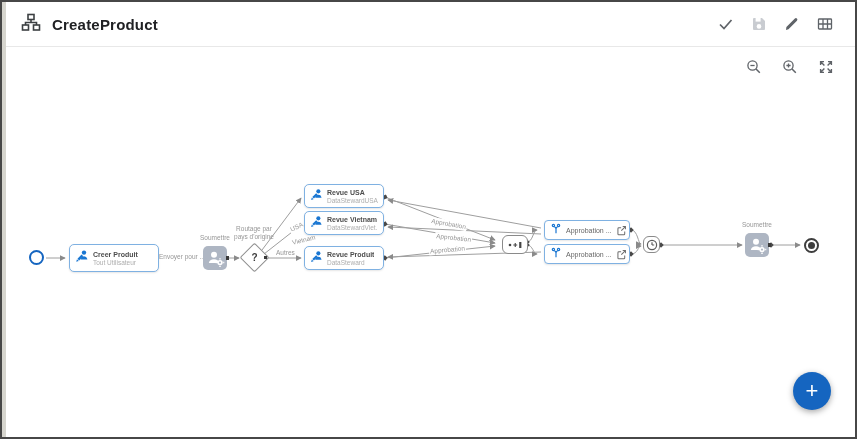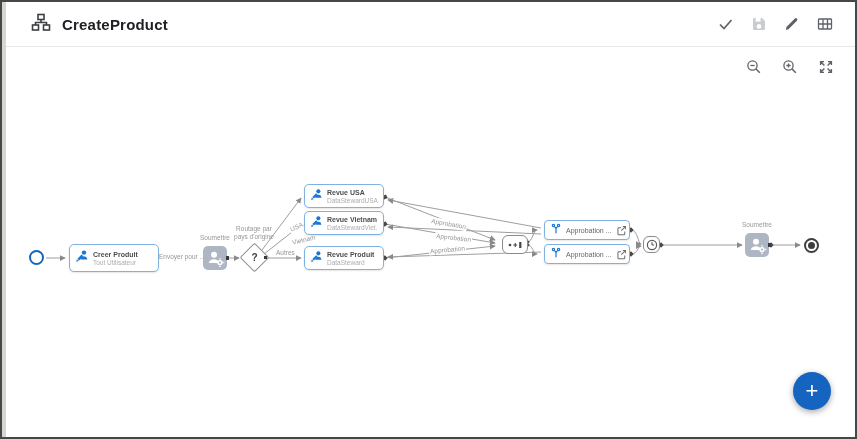--- a/index.html
+++ b/index.html
@@ -1,19 +1,19 @@
 <!DOCTYPE html>
 <html><head>
 <meta charset="utf-8">
 <style>
   html,body{margin:0;padding:0;width:857px;height:439px;background:#474747;font-family:"Liberation Sans",sans-serif;-webkit-font-smoothing:antialiased;}
   .frame{position:absolute;top:2px;left:2px;right:2px;bottom:2px;background:#fff;border-left:4px solid #d6d5ce;overflow:hidden;}
   .app{position:relative;width:100%;height:100%;}
   
-  .hdr{height:45px;border-bottom:1px solid #e8e8e8;display:flex;align-items:center;padding:0 22px 0 25px;box-sizing:border-box;}
+  .hdr{height:45px;border-bottom:1px solid #e8e8e8;display:flex;align-items:center;padding:0 22px 0 15px;box-sizing:border-box;}
   .hdr-title{font-size:15px;font-weight:700;color:#202124;margin-left:11px;letter-spacing:.2px;}
   .hdr-actions{margin-left:auto;display:flex;gap:17px;align-items:center;}
   button{background:none;border:none;padding:0;margin:0;cursor:pointer;display:flex;align-items:center;justify-content:center;}
   
   .canvas{position:relative;height:calc(100% - 46px);background:#fff;}
   .edges{position:absolute;left:0;top:0;}
   .edge{stroke:#9e9e9e;stroke-width:1;fill:none;}
   .zoomctl{position:absolute;top:12px;right:21px;display:flex;gap:20px;}
   
   .node{position:absolute;background:#fff;border:1px solid #7fb1e2;border-radius:5px;display:flex;align-items:center;gap:4px;padding:0 5px;box-sizing:border-box;box-shadow:0 1px 2px rgba(0,0,0,.10);}

